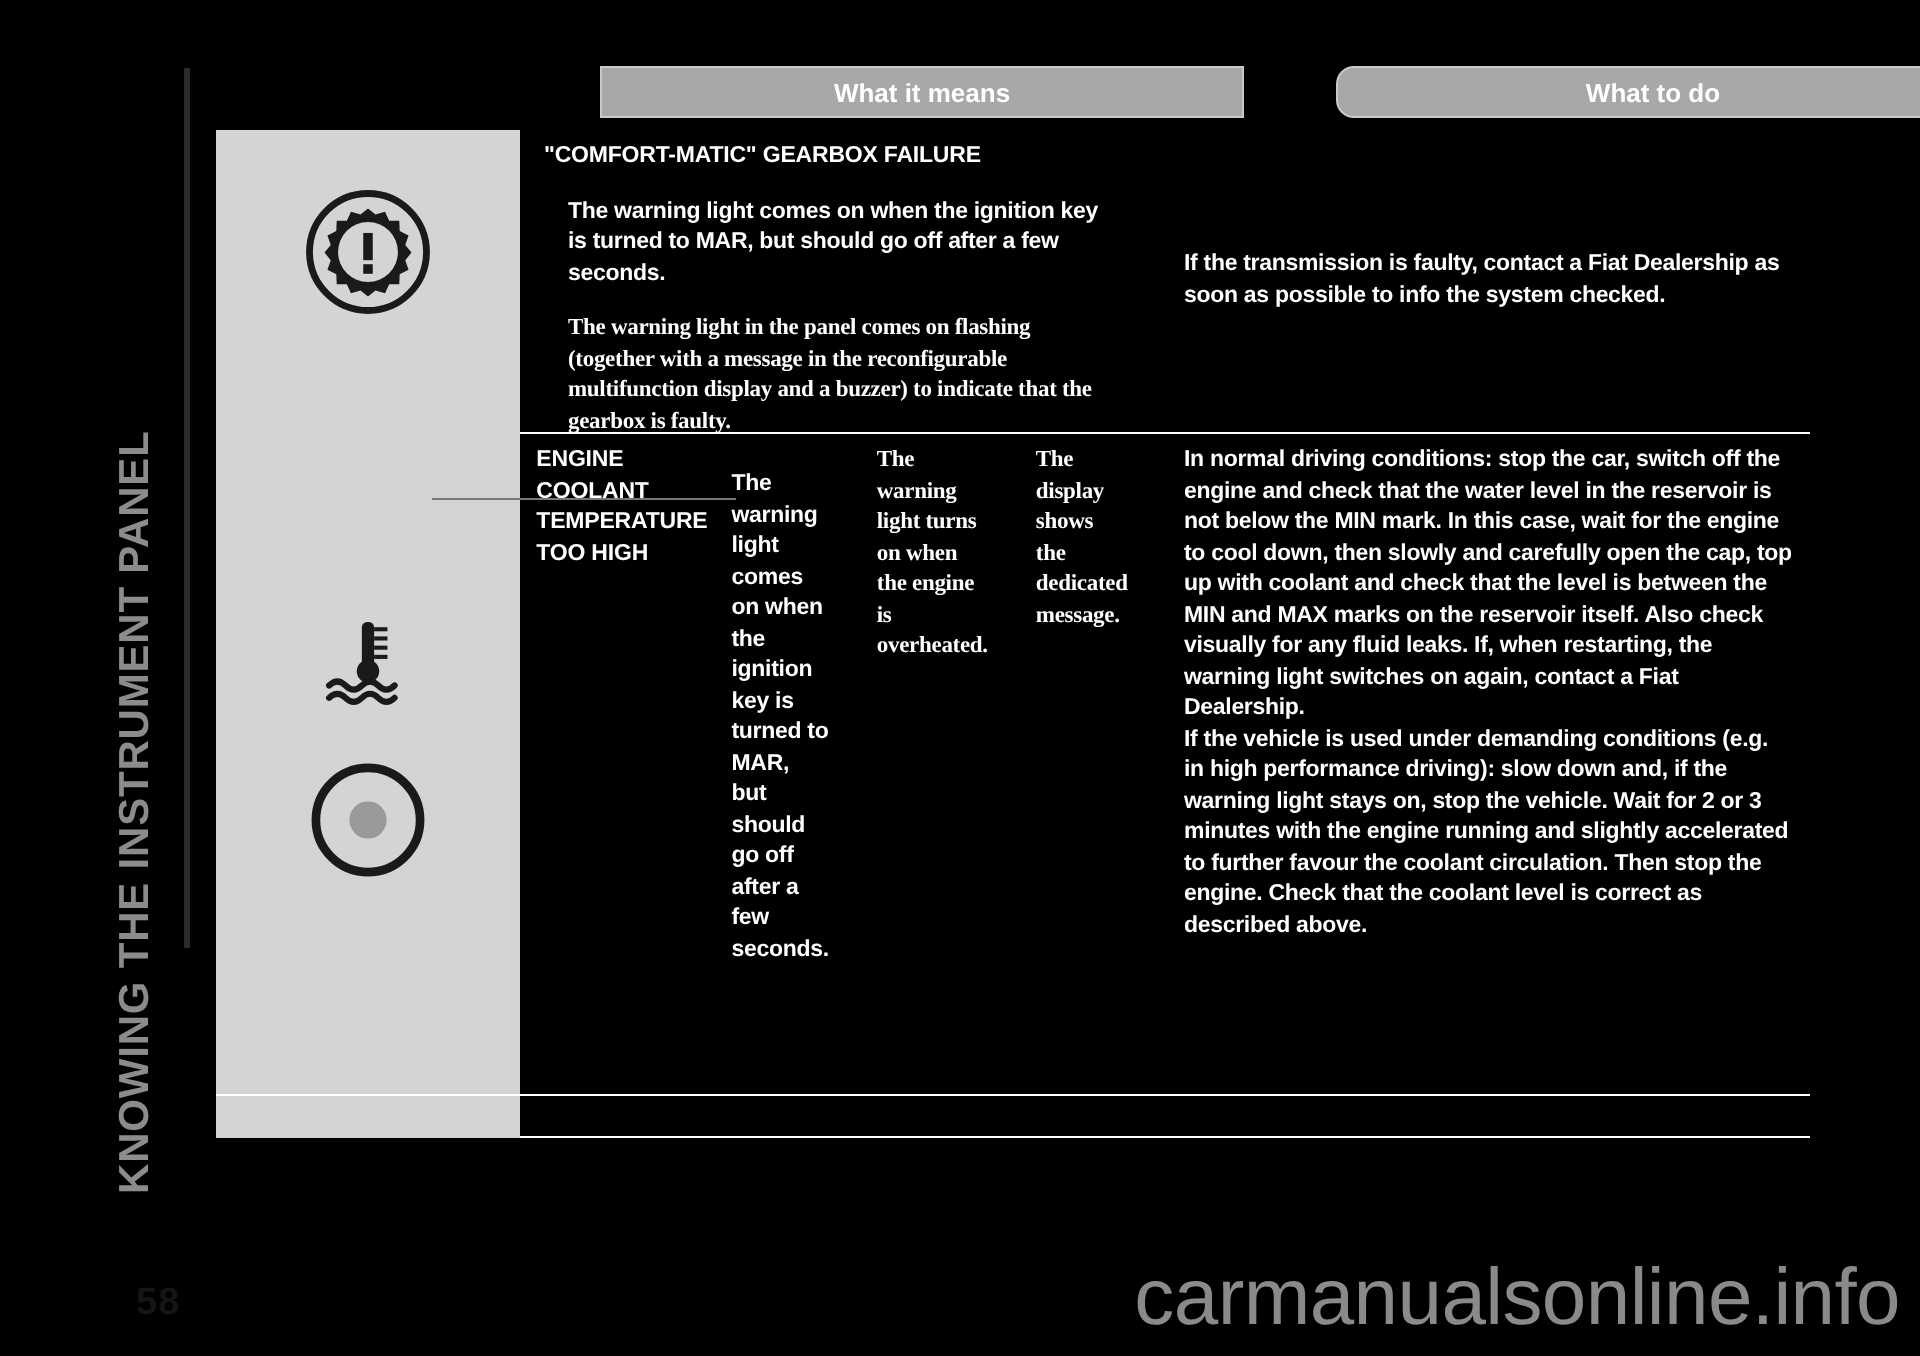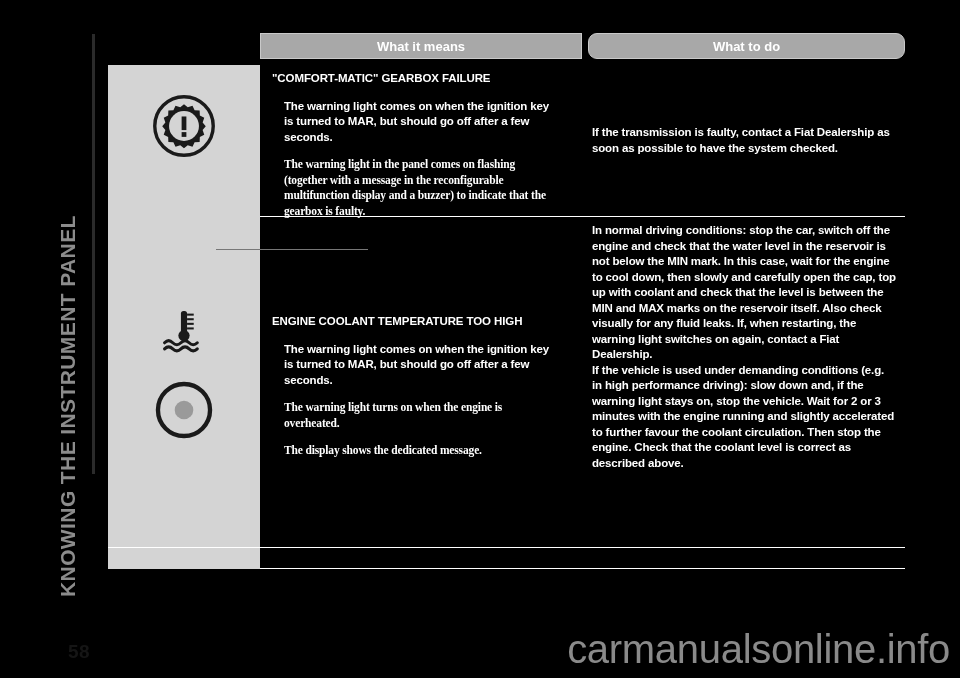--- a/index.html
+++ b/index.html
@@ -79,20 +79,21 @@
     position: absolute;
     left: 108px;
     top: 33px;
     width: 797px;
   }
 
   .head-row {
     display: flex;
     height: 26px;
     margin-bottom: 6px;
+    gap: 40px;
   }
   .head-spacer {
     width: 152px;
     flex: none;
   }
   .head-cell {
     background: #a8a8a8;
     color: #ffffff;
     font-size: 13px;
     font-weight: bold;
@@ -158,21 +159,21 @@
   .row-1 .text-col-todo { height: 152px; }
   .row-2 .text-col-means,
   .row-2 .text-col-todo { height: 352px; }
 
   .row-1 .text-col-todo {
     display: flex;
     align-items: center;
   }
   .row-2 .text-col-means {
     display: flex;
-    flex-direction: column;
+    flex-direction: row;
     justify-content: center;
   }
 
   .title-line {
     color: #ffffff;
     font-size: 11.5px;
     font-weight: bold;
     line-height: 15.5px;
     letter-spacing: -0.1px;
   }
@@ -253,21 +254,21 @@
         </svg>
       </div>
 
       <div class="text-col-means">
         <div class="title-line">"COMFORT-MATIC" GEARBOX FAILURE</div>
         <p class="para">The warning light comes on when the ignition key is turned to MAR, but should go off after a few seconds.</p>
         <p class="para">The warning light in the panel comes on flashing (together with a message in the reconfigurable multifunction display and a buzzer) to indicate that the gearbox is faulty.</p>
       </div>
 
       <div class="text-col-todo">
-        <div class="todo-block">If the transmission is faulty, contact a Fiat Dealership as soon as possible to have the system checked.</div>
+        <div class="todo-block">If the transmission is faulty, contact a Fiat Dealership as soon as possible to info the system checked.</div>
       </div>
     </div>
 
     <div class="body-row row-2">
 
       <div class="icon-col">
         <svg class="icon-thermo" viewBox="0 0 100 86">
           <g fill="#1a1a1a">
             <rect x="44" y="4" width="12" height="44" rx="5"></rect>
             <circle cx="50" cy="52" r="11"></circle>

